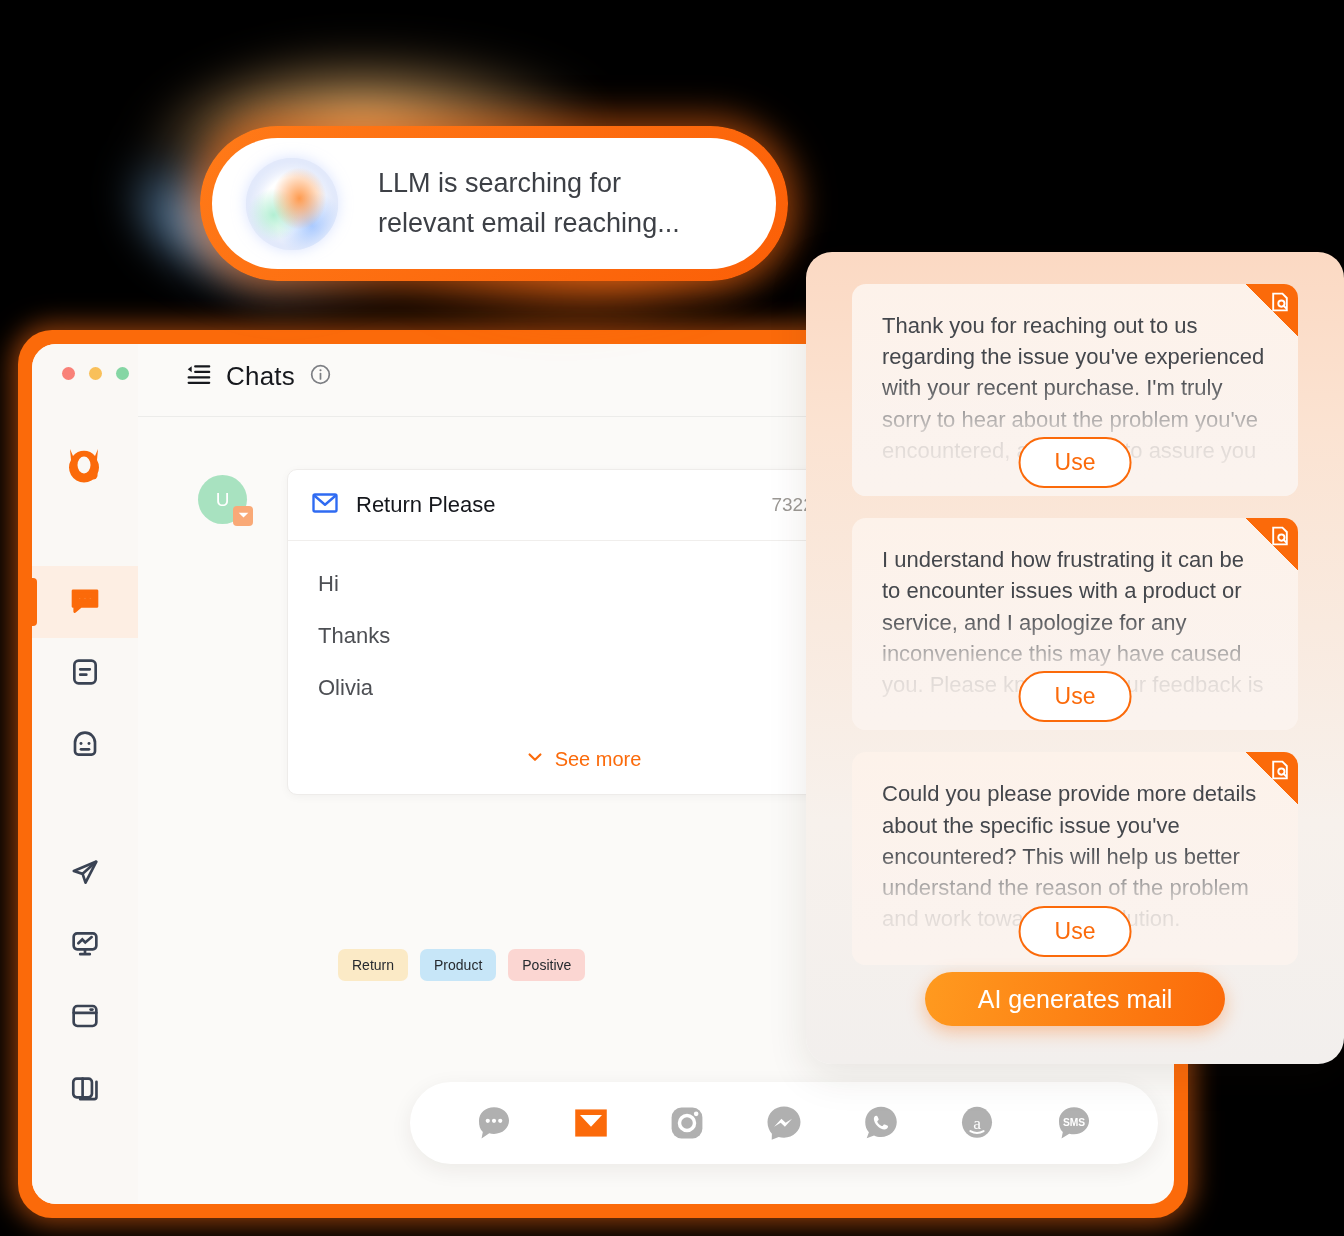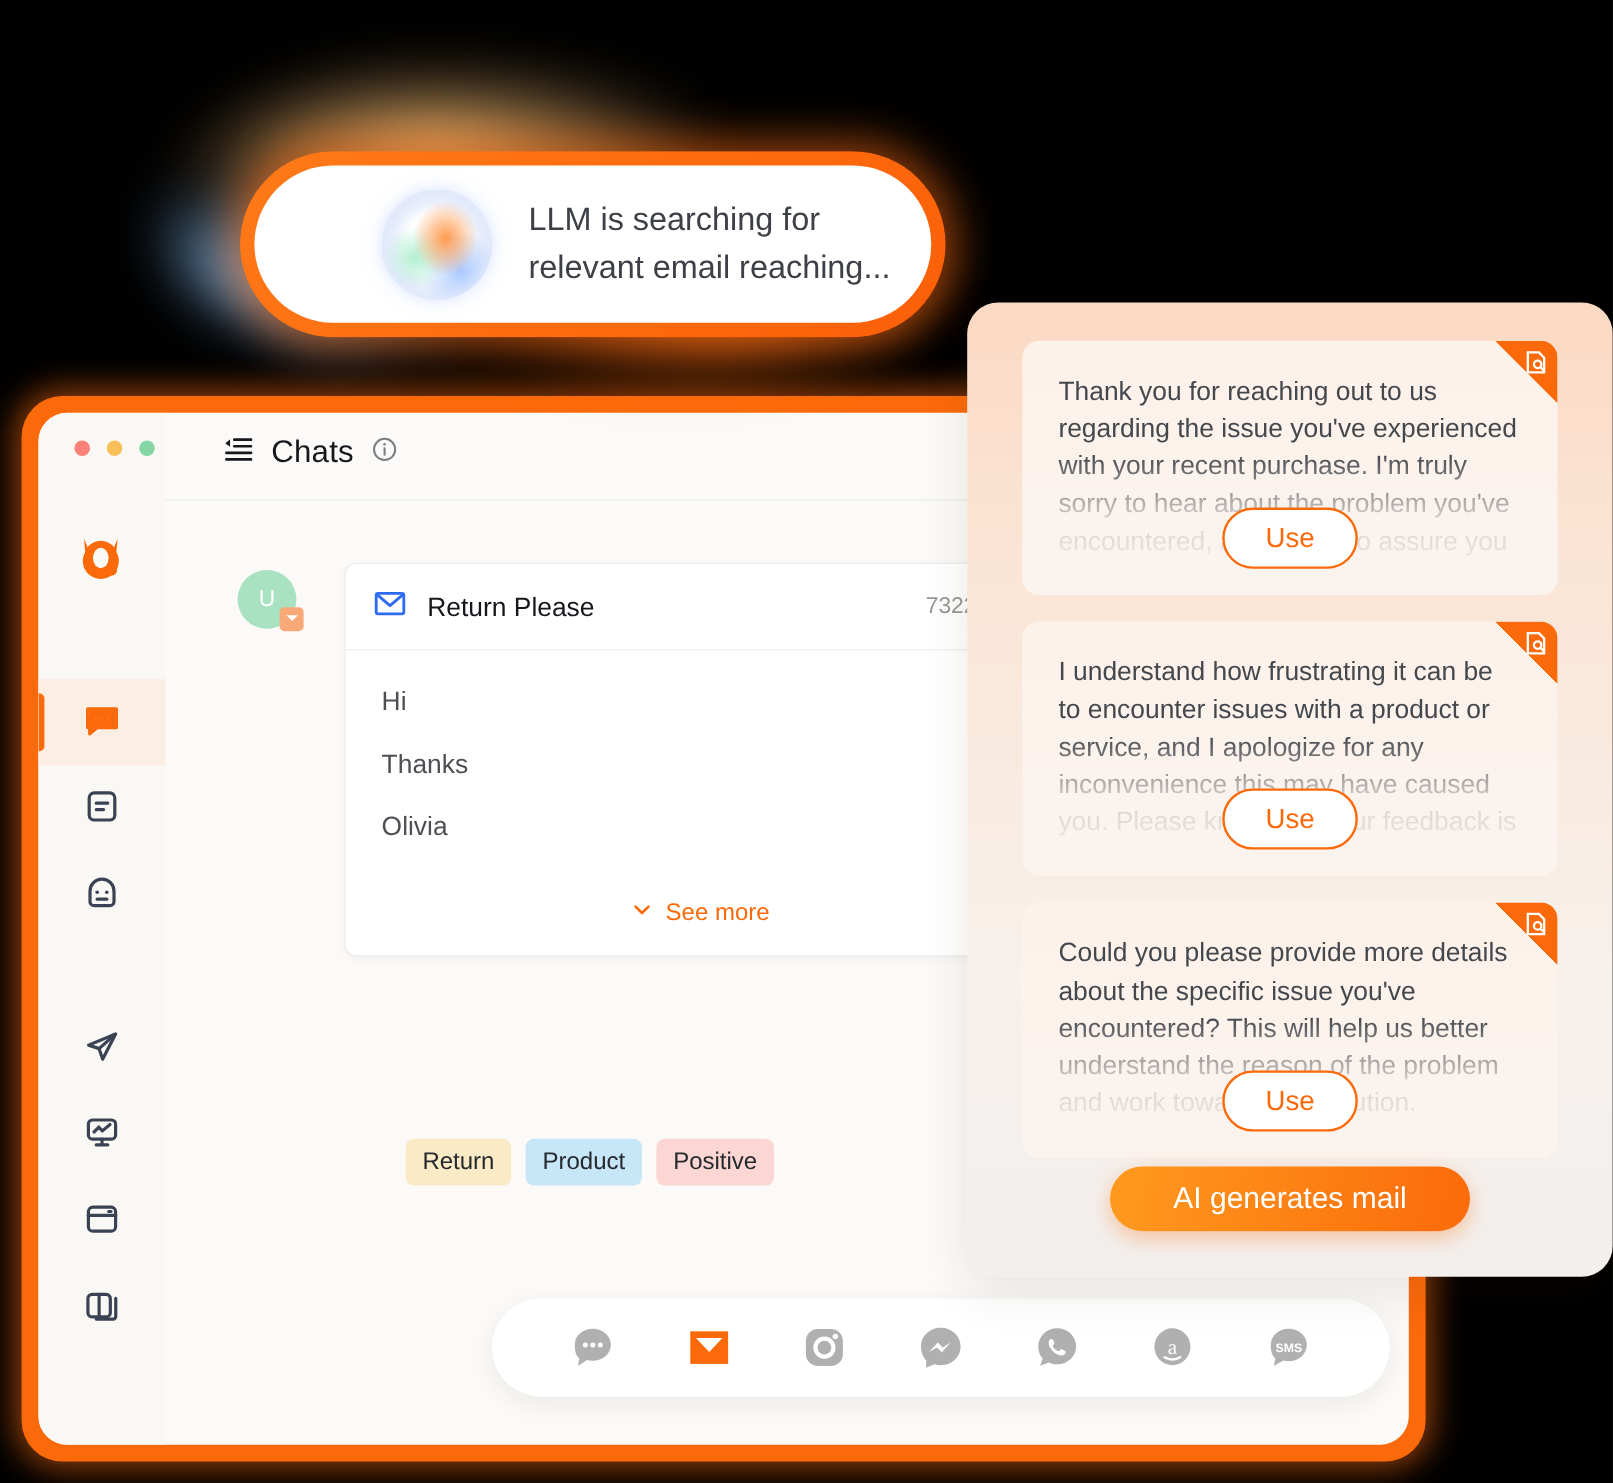--- a/index.html
+++ b/index.html
@@ -92,21 +92,21 @@
   .email-subject { font-size: 22px; color: #15171c; flex: 1; }
   .email-id { font-size: 19px; color: #9b9894; }
   .email-body { padding: 26px 30px 4px; }
   .email-body p { font-size: 22px; line-height: 1.55; color: #4d4f54; margin-bottom: 26px; }
   .email-body p.tight { margin-bottom: 18px; }
   .see-more {
     display: flex; align-items: center; justify-content: center; gap: 10px;
     color: #fb6a0a; font-size: 20px; padding: 12px 0 22px; cursor: pointer;
   }
   .tags { display: flex; gap: 12px; margin: 20px 0 0 40px; }
-  .tag { font-size: 20px; padding: 8px 14px; border-radius: 7px; color: #262a2f; }
+  .tag { font-size: 14px; padding: 8px 14px; border-radius: 7px; color: #262a2f; }
 
   
   .dock {
     position: absolute; left: 272px; bottom: 40px;
     width: 748px; height: 82px; border-radius: 41px;
     background: #ffffff; box-shadow: 0 6px 22px rgba(40,30,20,.07);
     display: flex; align-items: center; justify-content: space-around;
     padding: 0 36px;
   }
   .dock-icon { width: 48px; height: 48px; display: flex; align-items: center; justify-content: center; cursor: pointer; }
@@ -123,21 +123,21 @@
   }
   .llm-pill-shell {
     position: absolute; left: 200px; top: 126px;
     width: 588px; height: 155px; border-radius: 78px;
     background: linear-gradient(135deg,#ff7a18 0%,#fb5f07 100%);
     box-shadow: 0 0 34px 10px rgba(255,110,20,.55);
   }
   .llm-pill {
     position: absolute; left: 12px; top: 12px; right: 12px; bottom: 12px;
     border-radius: 66px; background: #ffffff;
-    display: flex; align-items: center; padding: 0 34px; gap: 30px; justify-content: flex-end;
+    display: flex; align-items: center; padding: 0 34px; gap: 40px;
   }
   .orb {
     width: 92px; height: 92px; border-radius: 50%; flex: none;
     background:
       radial-gradient(42% 48% at 58% 44%, rgba(255,150,70,.95) 0%, rgba(255,150,70,0) 70%),
       radial-gradient(40% 40% at 30% 62%, rgba(160,235,200,.8) 0%, rgba(160,235,200,0) 72%),
       radial-gradient(50% 50% at 72% 74%, rgba(150,190,255,.8) 0%, rgba(150,190,255,0) 74%),
       radial-gradient(closest-side, #ffffff 58%, #dfe7fb 86%, #c9d6f7 100%);
     box-shadow: inset 0 0 16px rgba(255,255,255,.9), 0 0 14px rgba(180,200,255,.5);
   }
@@ -169,21 +169,21 @@
     position: absolute; left: 0; right: 0; bottom: 0; height: 118px;
     background: linear-gradient(180deg, rgba(251,243,238,0) 0%, rgba(251,243,238,.82) 48%, rgba(251,243,238,1) 100%);
     pointer-events: none;
   }
   .sugg-corner {
     position: absolute; right: 0; top: 0; width: 52px; height: 52px;
     background: linear-gradient(45deg, rgba(251,106,10,0) 49.6%, #fb6a0a 50%);
   }
   .sugg-corner svg { position: absolute; right: 6px; top: 6px; }
   .use-btn {
-    position: absolute; left: 50%; transform: translateX(-50%); bottom: 22px;
+    position: absolute; left: 50%; transform: translateX(-50%); bottom: 8px;
     background: #fff; border: 2px solid #fb6a0a; color: #fb6a0a;
     border-radius: 26px; padding: 10px 34px; font-size: 23px; cursor: pointer;
   }
   .gen-btn {
     position: absolute; left: 50%; transform: translateX(-50%); bottom: 38px;
     width: 300px; height: 54px; border-radius: 29px;
     background: linear-gradient(100deg,#ff9a1f 0%,#fb6a0a 100%);
     color: #fff; font-size: 25px; border: none; cursor: pointer;
     box-shadow: 0 6px 18px rgba(251,106,10,.35);
     display: flex; align-items: center; justify-content: center;

